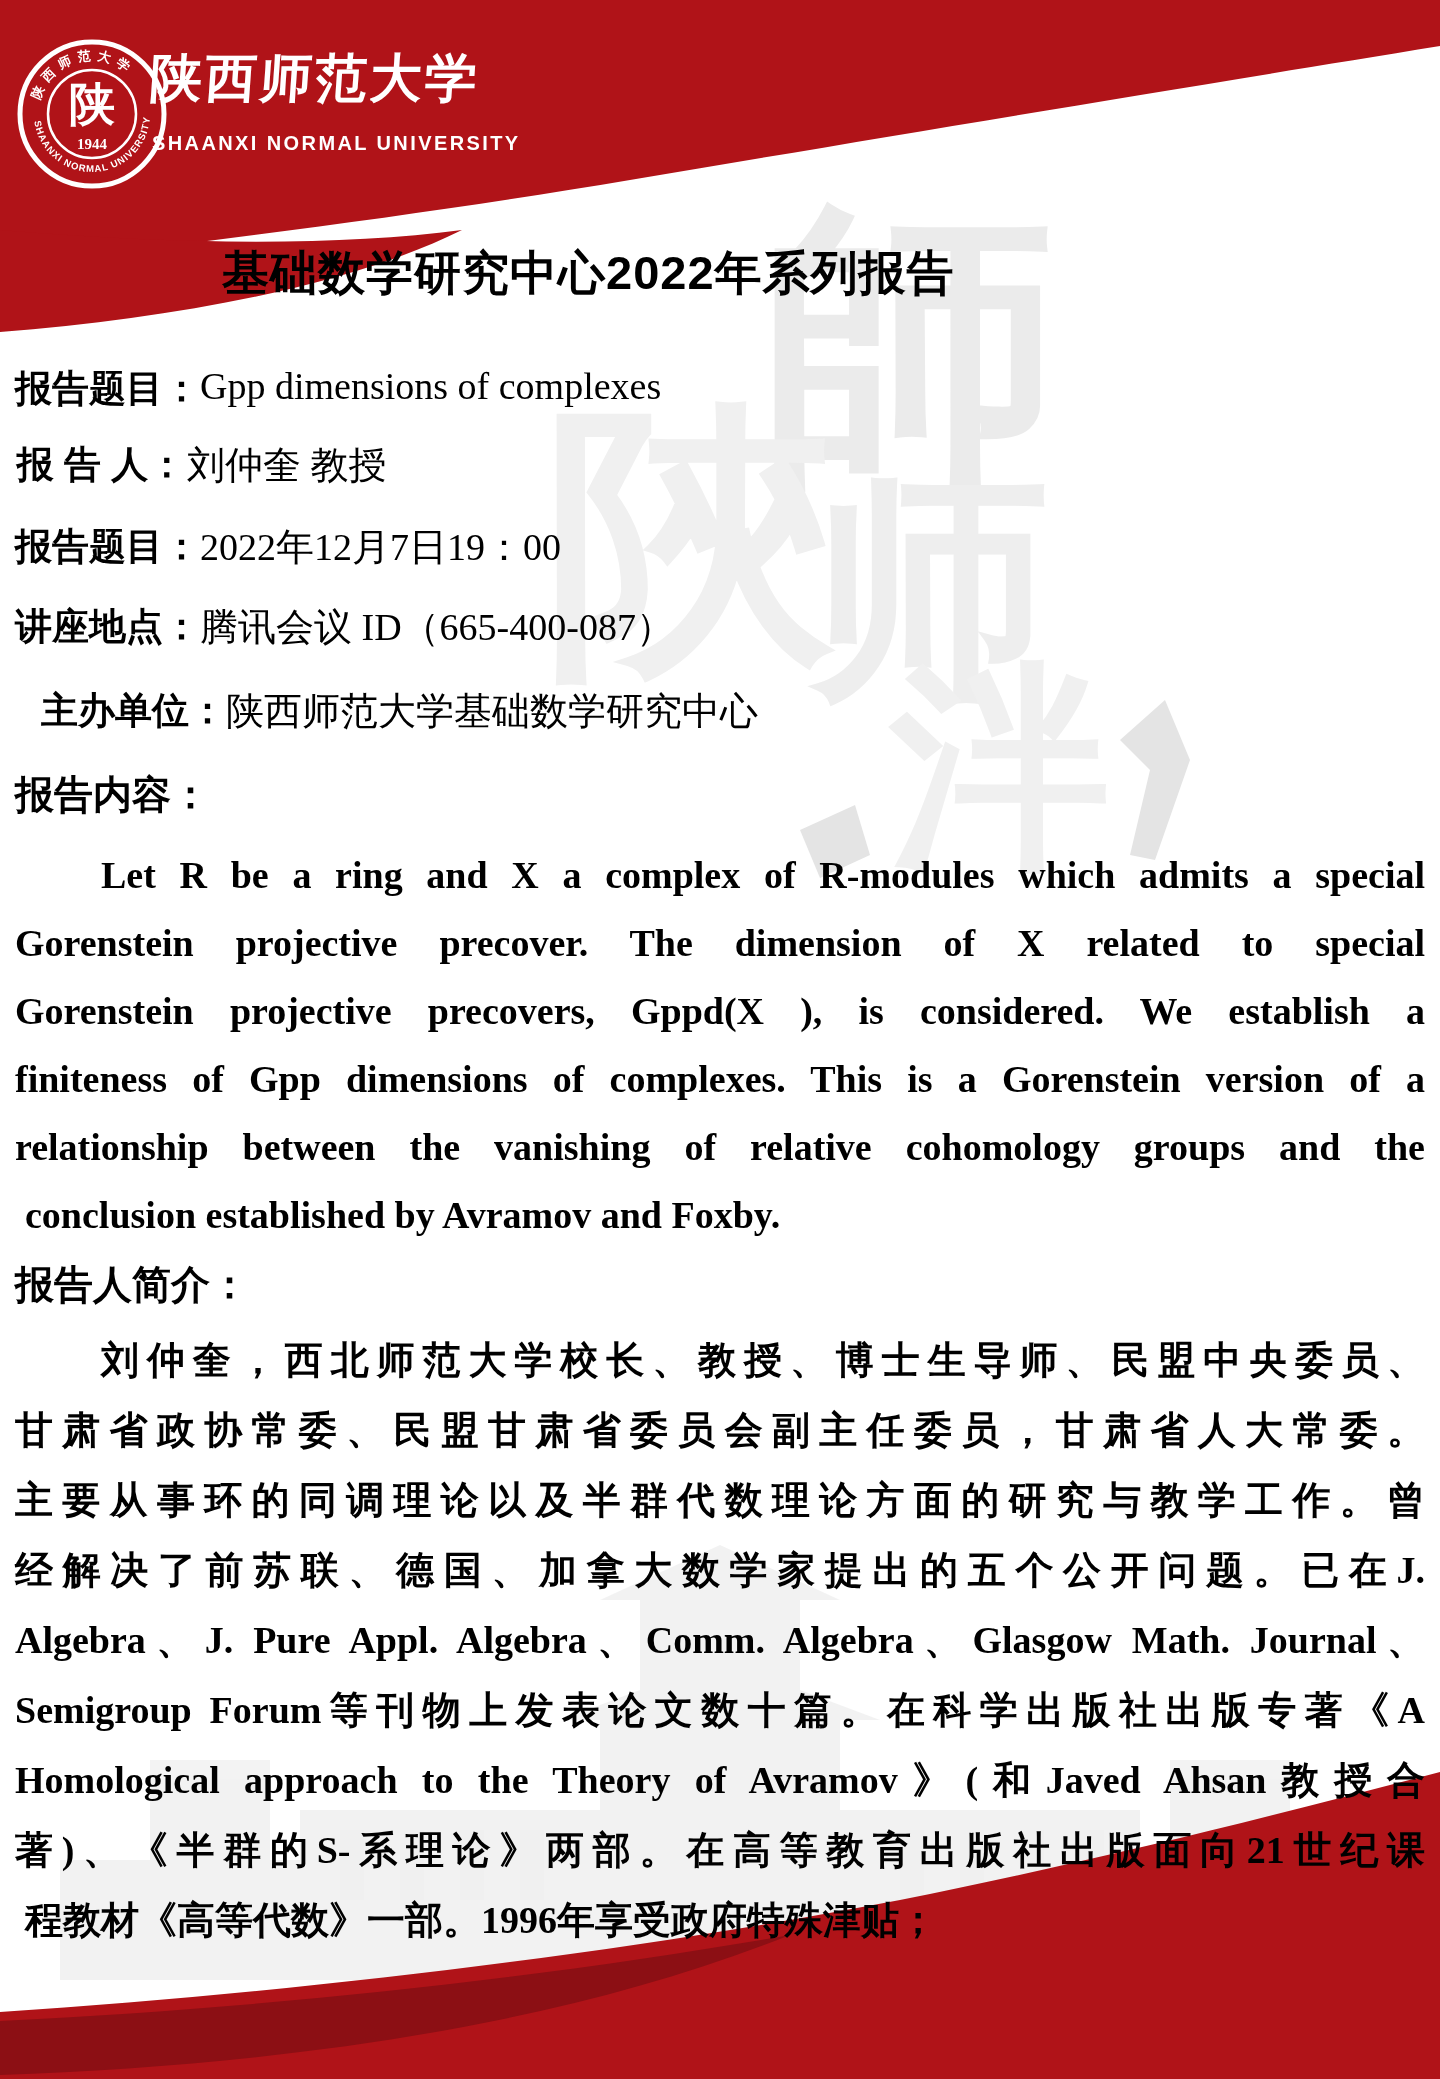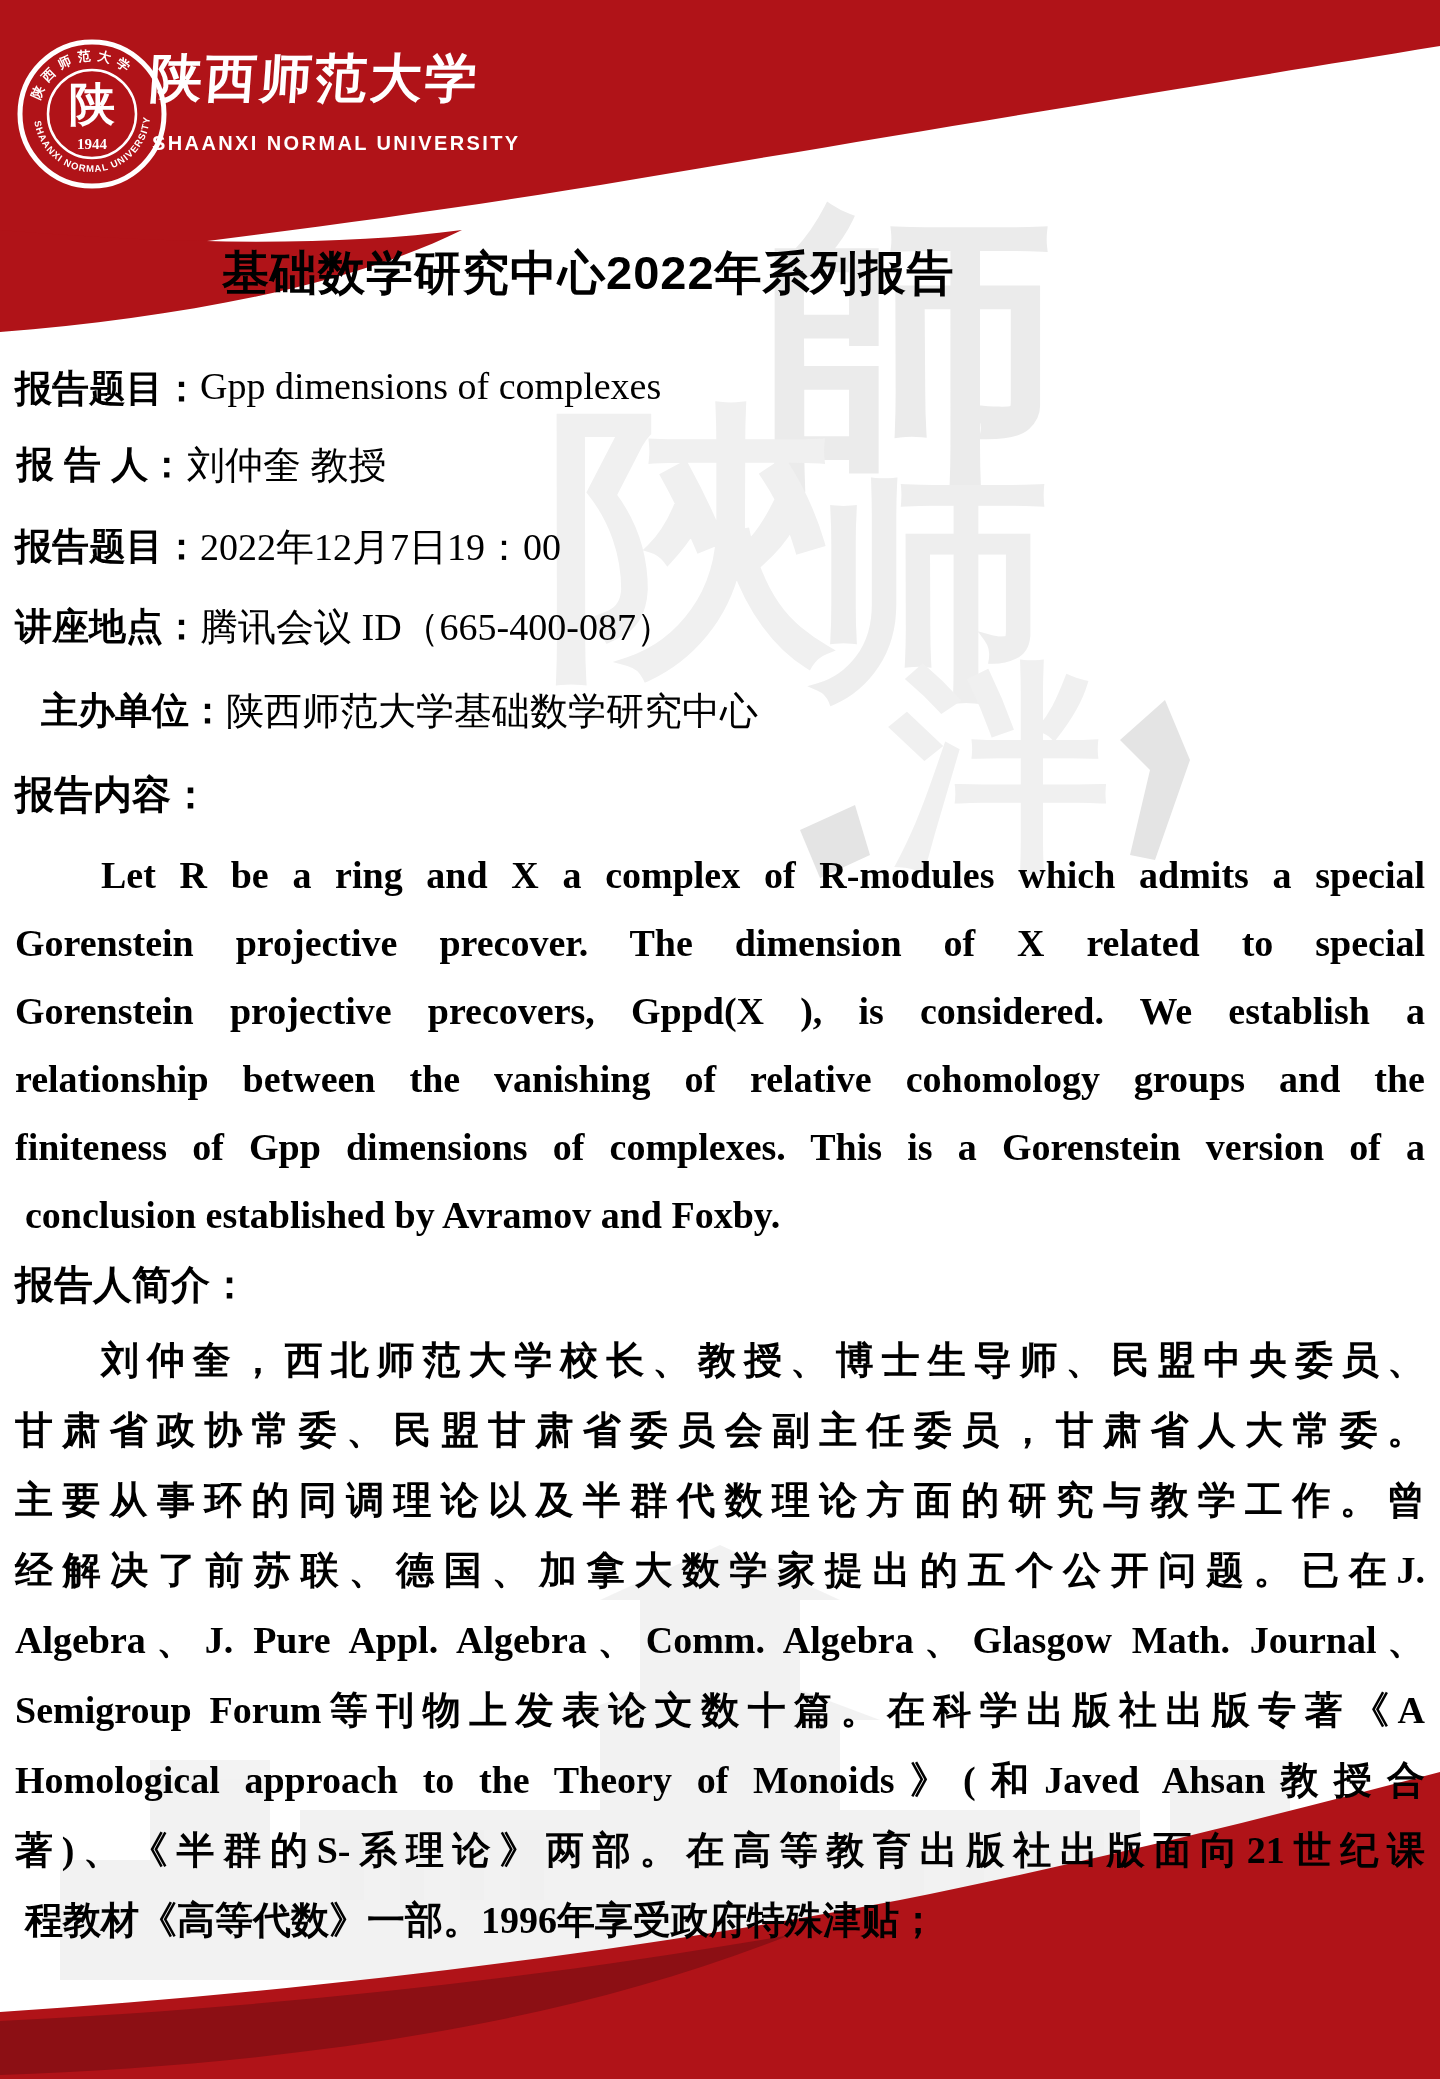--- a/index.html
+++ b/index.html
@@ -157,31 +157,31 @@
   <div class="field-row" id="row-host">
     <span class="field-label">主办单位：</span>
     <span class="field-value">陕西师范大学基础数学研究中心</span>
   </div>
 
   <div class="section-heading" id="abstract-heading">报告内容：</div>
   <div class="lines-block" id="abstract-lines">
       <div class="tline tfirst">Let R be a ring and X a complex of R-modules which admits a special</div>
       <div class="tline">Gorenstein projective precover. The dimension of X related to special</div>
       <div class="tline">Gorenstein projective precovers, Gppd(X ), is considered. We establish a</div>
+      <div class="tline">finiteness of Gpp dimensions of complexes. This is a Gorenstein version of a</div>
       <div class="tline">relationship between the vanishing of relative cohomology groups and the</div>
-      <div class="tline">finiteness of Gpp dimensions of complexes. This is a Gorenstein version of a</div>
       <div class="tline tlast">conclusion established by Avramov and Foxby.</div>
     </div>
 
   <div class="section-heading" id="bio-heading">报告人简介：</div>
   <div class="lines-block" id="bio-lines">
       <div class="tline tfirst">刘仲奎，西北师范大学校长、教授、博士生导师、民盟中央委员、</div>
       <div class="tline">甘肃省政协常委、民盟甘肃省委员会副主任委员，甘肃省人大常委。</div>
       <div class="tline">主要从事环的同调理论以及半群代数理论方面的研究与教学工作。曾</div>
       <div class="tline">经解决了前苏联、德国、加拿大数学家提出的五个公开问题。已在J.</div>
       <div class="tline">Algebra、J. Pure Appl. Algebra、Comm. Algebra、Glasgow Math. Journal、</div>
       <div class="tline">Semigroup Forum等刊物上发表论文数十篇。在科学出版社出版专著《A</div>
-      <div class="tline">Homological approach to the Theory of Monoids》(和Javed Ahsan教授合</div>
+      <div class="tline">Homological approach to the Theory of Avramov》(和Javed Ahsan教授合</div>
       <div class="tline">著)、《半群的S-系理论》两部。在高等教育出版社出版面向21世纪课</div>
       <div class="tline tlast">程教材《高等代数》一部。1996年享受政府特殊津贴；</div>
     </div>
 
 </div>
 
 </body></html>

